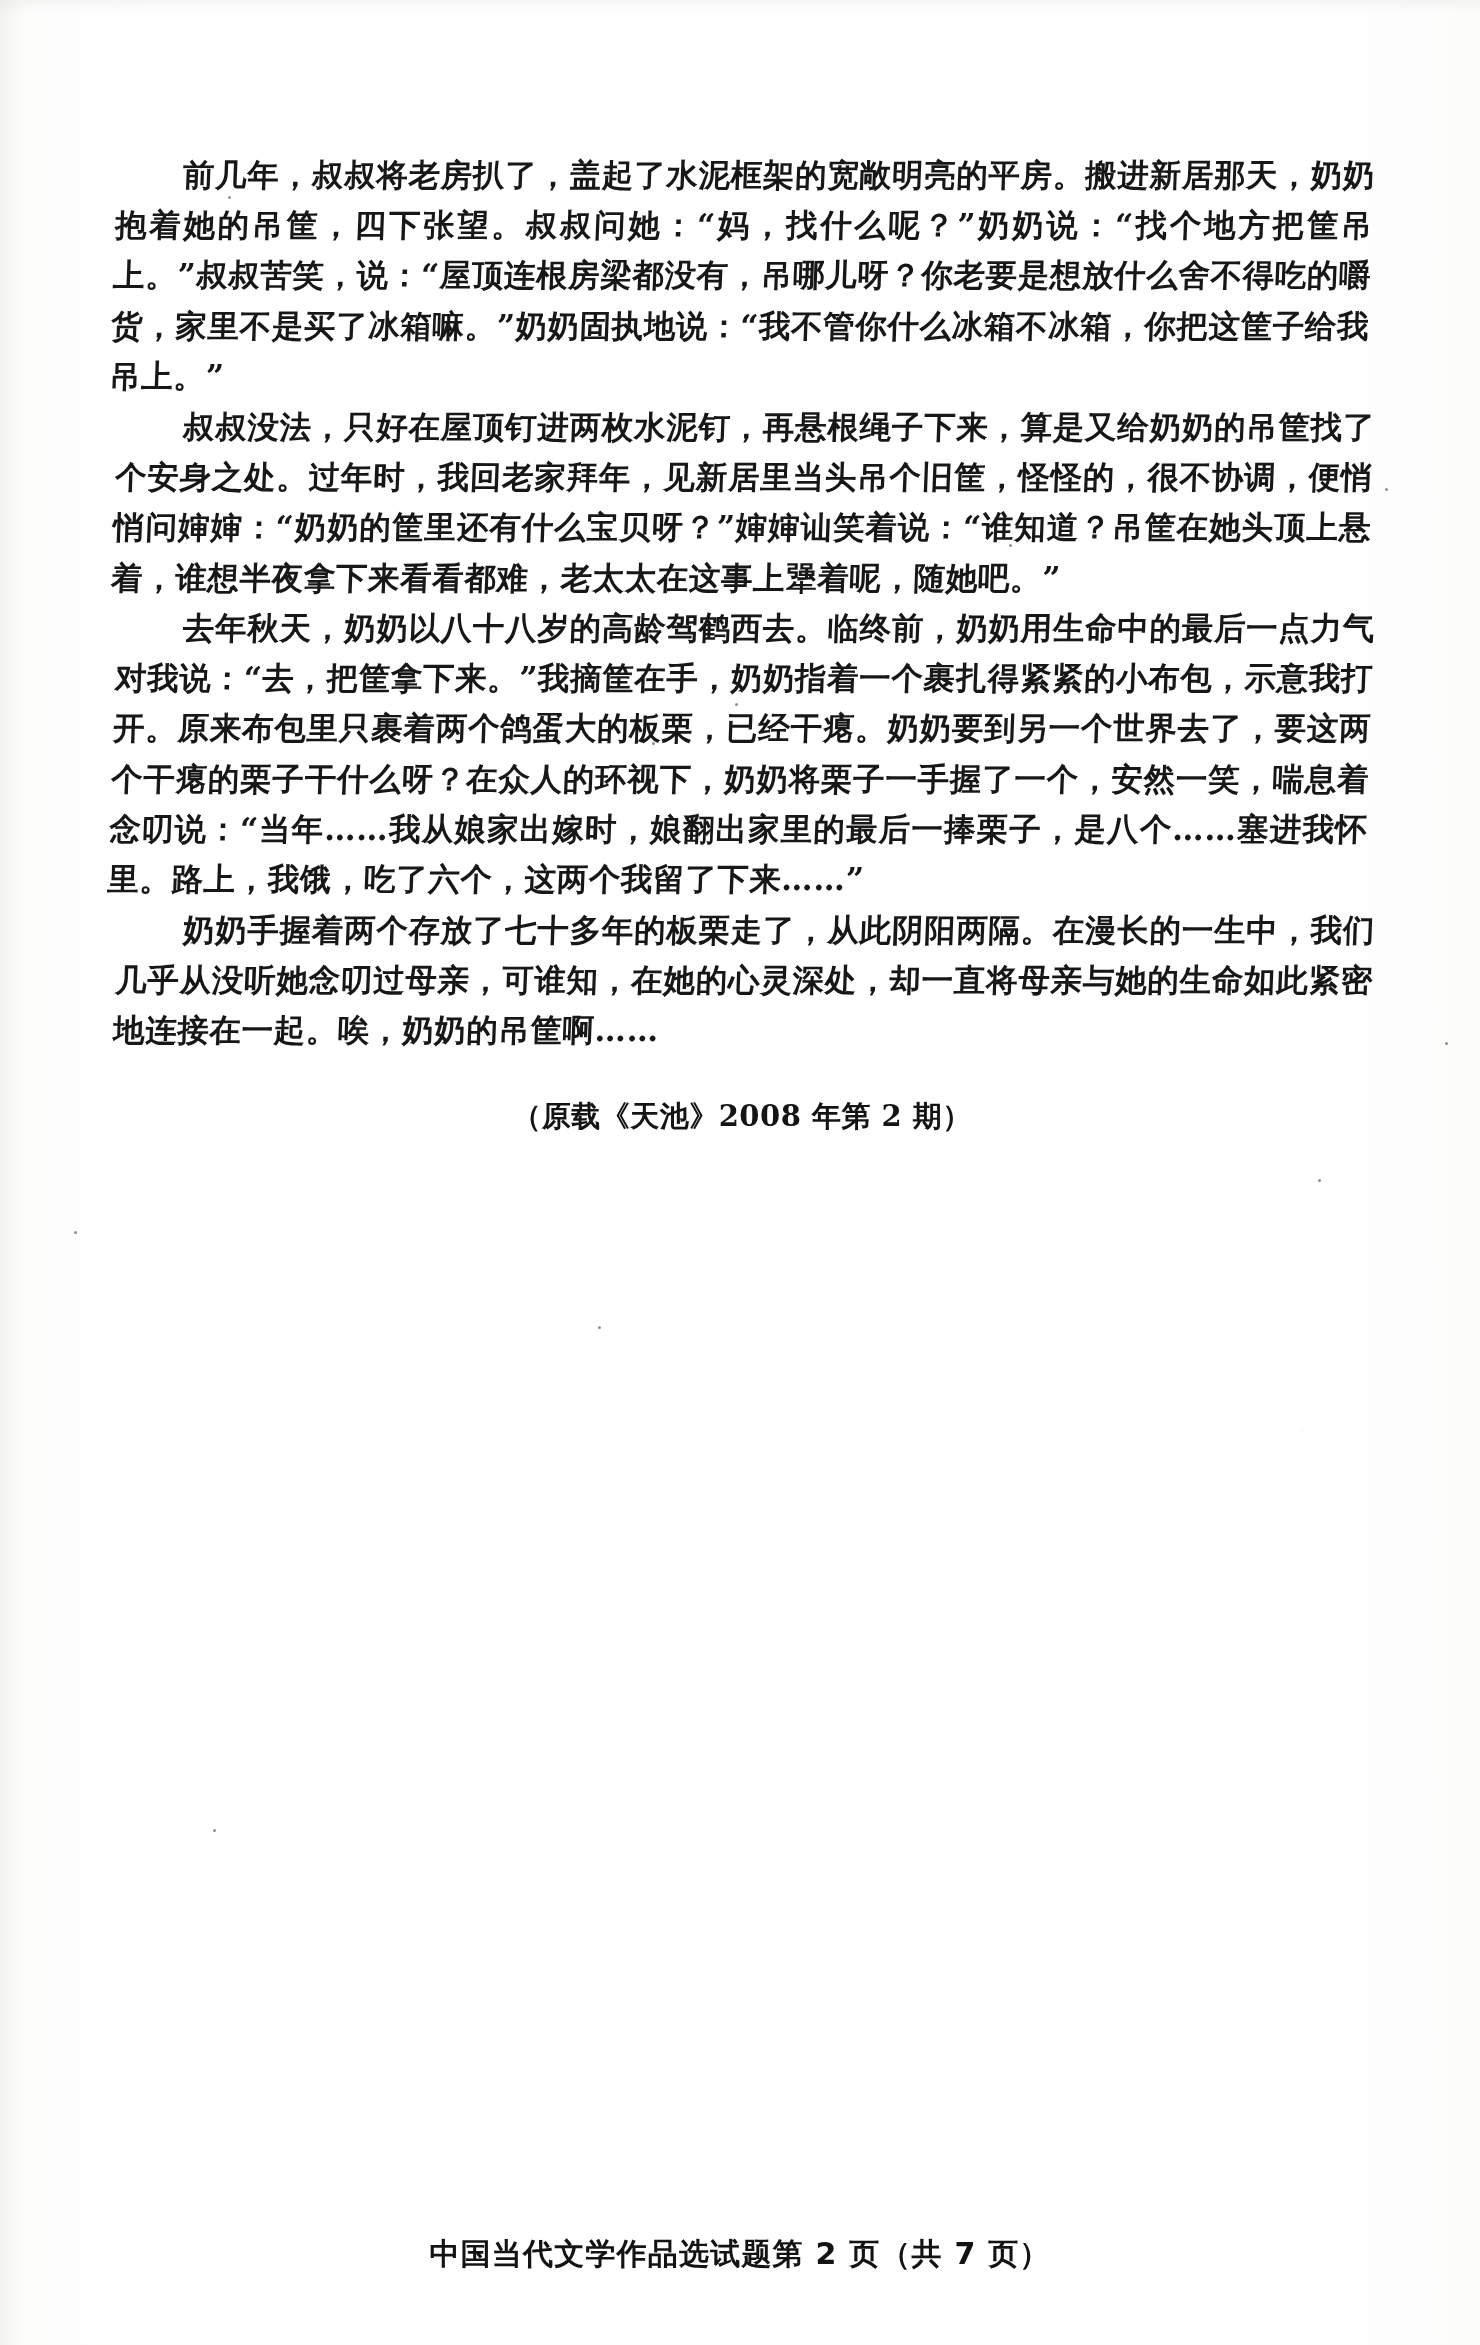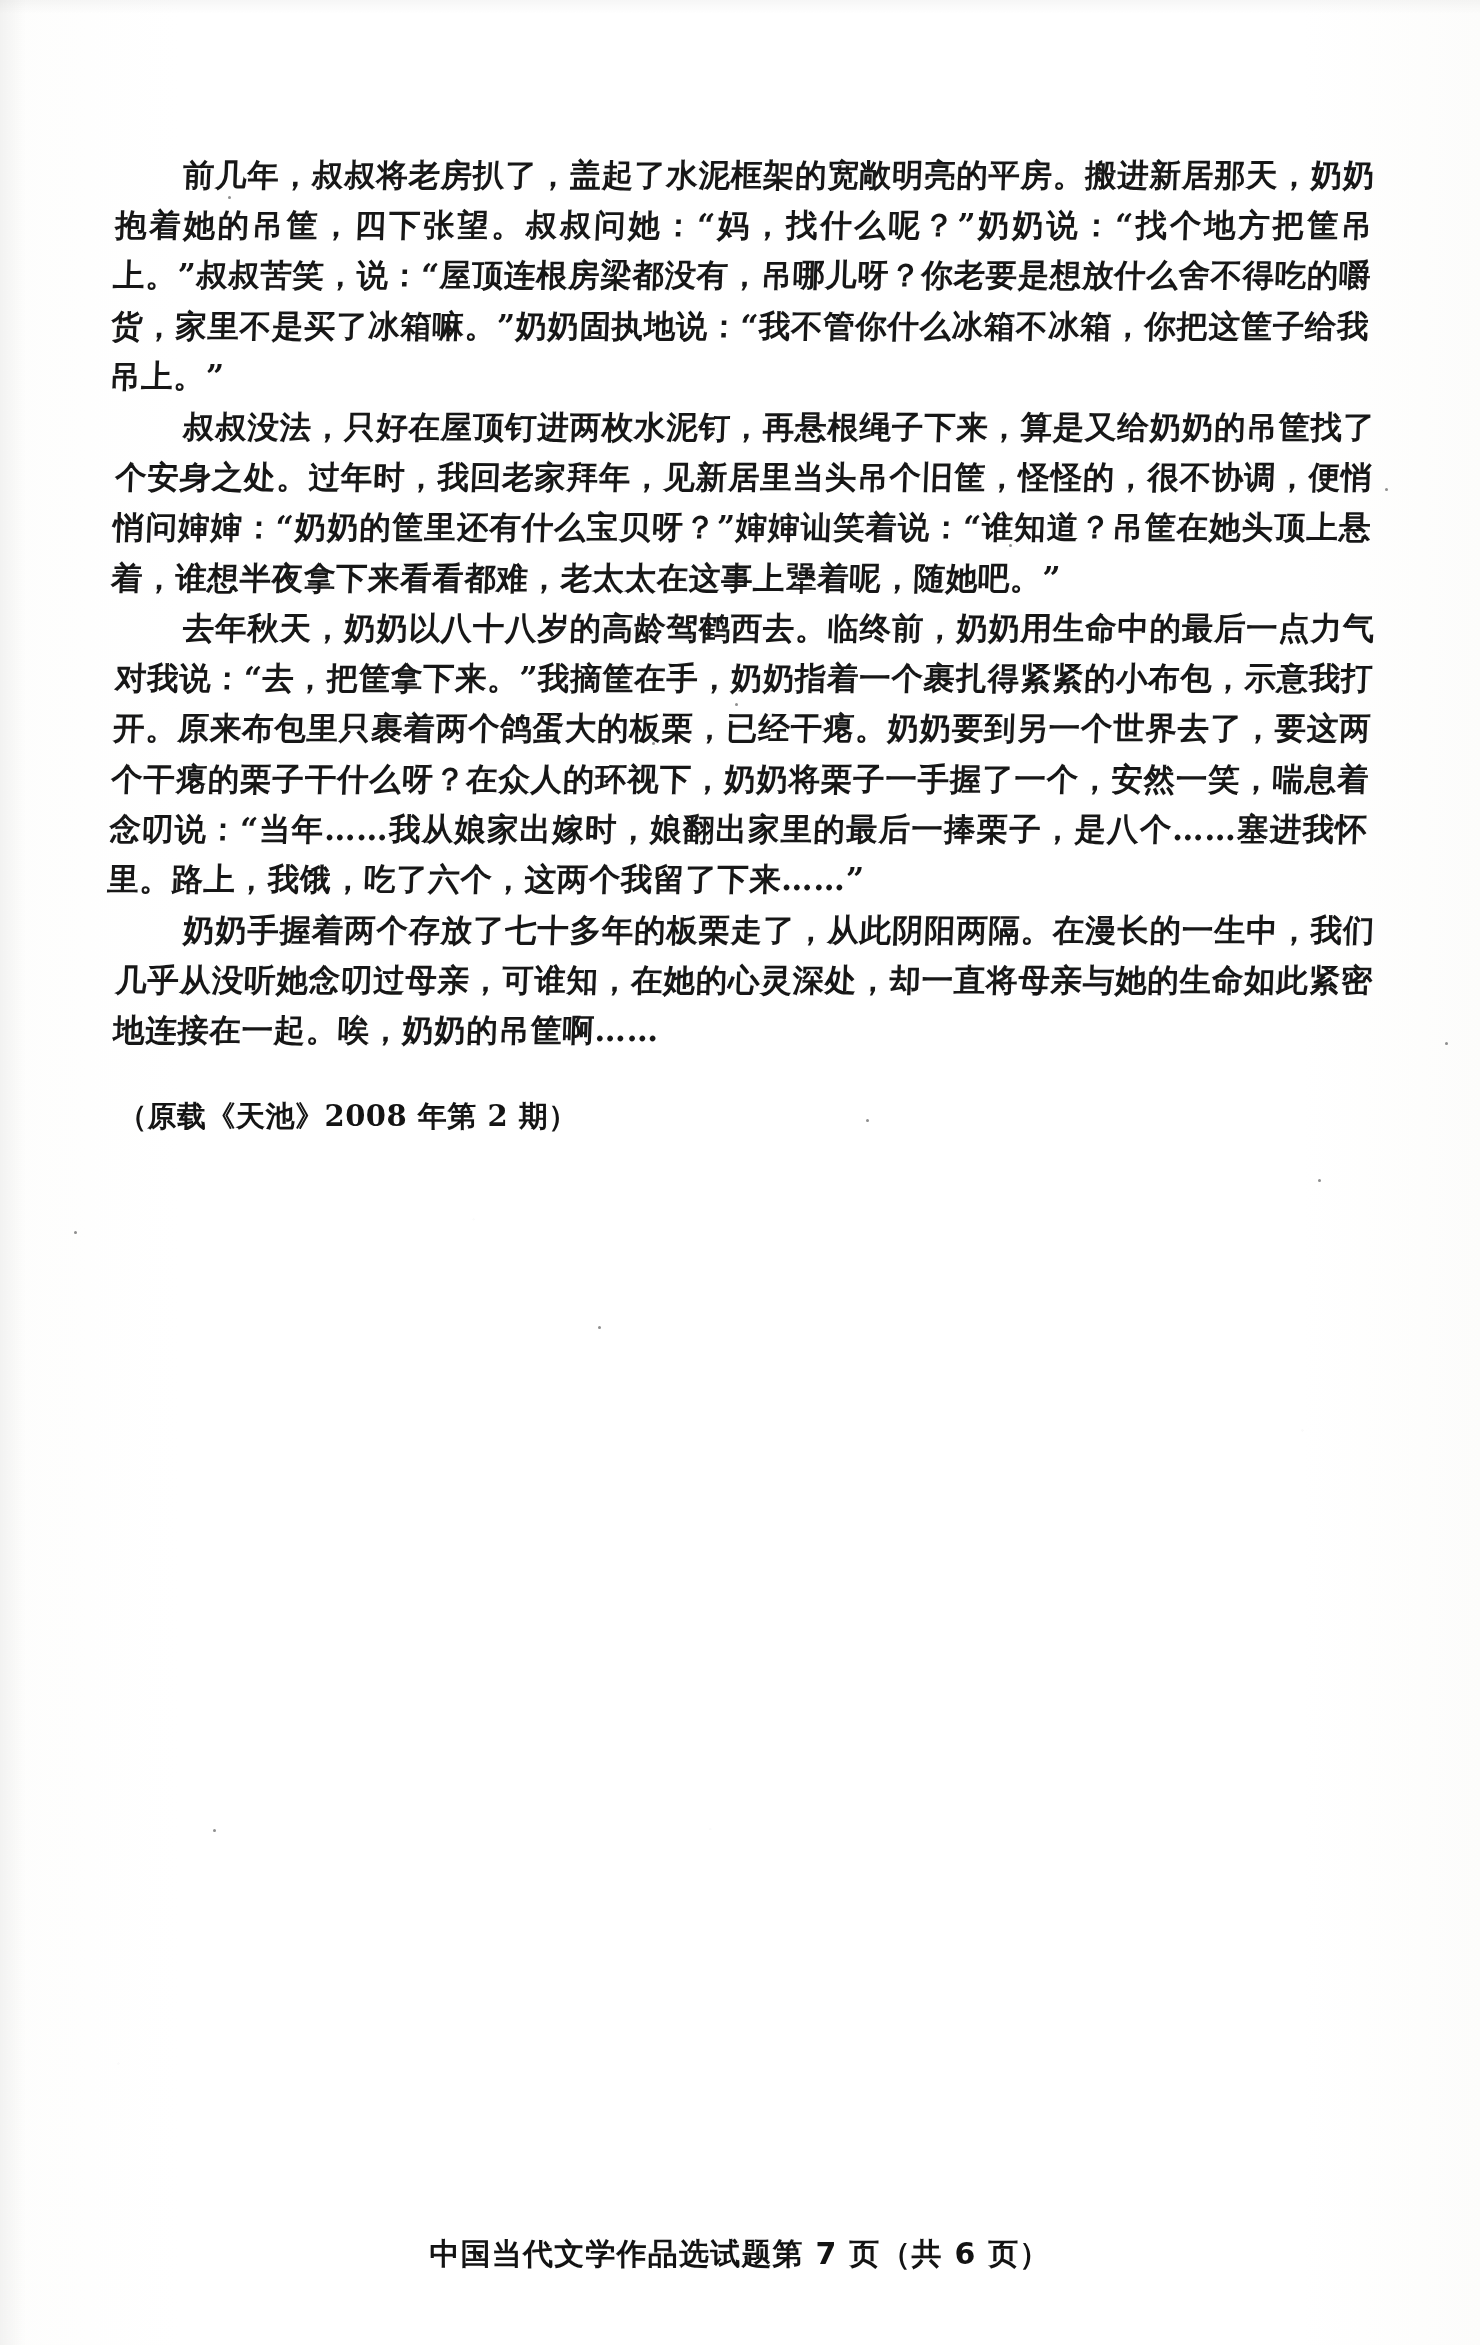--- a/index.html
+++ b/index.html
@@ -65,21 +65,21 @@
     text-indent: 66px;
     margin: 0 0 0.5px 0;
     font-weight: 600;
     transform: skewX(-2.2deg);
     transform-origin: left top;
     -webkit-font-smoothing: none;
   }
 
   .source-line {
     margin-top: 42px;
-    text-align: left;
+    text-align: center;
     padding-right: 10px;
     font-family: "DejaVu Serif", "Liberation Serif", serif;
     font-size: 29px;
     font-weight: 700;
     color: #141414;
     letter-spacing: 0.5px;
   }
 
   .footer {
     position: absolute;
@@ -130,15 +130,15 @@
     <p class="body-par">叔叔没法，只好在屋顶钉进两枚水泥钉，再悬根绳子下来，算是又给奶奶的吊筐找了个安身之处。过年时，我回老家拜年，见新居里当头吊个旧筐，怪怪的，很不协调，便悄悄问婶婶：“奶奶的筐里还有什么宝贝呀？”婶婶讪笑着说：“谁知道？吊筐在她头顶上悬着，谁想半夜拿下来看看都难，老太太在这事上犟着呢，随她吧。”</p>
 
     <p class="body-par">去年秋天，奶奶以八十八岁的高龄驾鹤西去。临终前，奶奶用生命中的最后一点力气对我说：“去，把筐拿下来。”我摘筐在手，奶奶指着一个裹扎得紧紧的小布包，示意我打开。原来布包里只裹着两个鸽蛋大的板栗，已经干瘪。奶奶要到另一个世界去了，要这两个干瘪的栗子干什么呀？在众人的环视下，奶奶将栗子一手握了一个，安然一笑，喘息着念叨说：“当年……我从娘家出嫁时，娘翻出家里的最后一捧栗子，是八个……塞进我怀里。路上，我饿，吃了六个，这两个我留了下来……”</p>
 
     <p class="body-par">奶奶手握着两个存放了七十多年的板栗走了，从此阴阳两隔。在漫长的一生中，我们几乎从没听她念叨过母亲，可谁知，在她的心灵深处，却一直将母亲与她的生命如此紧密地连接在一起。唉，奶奶的吊筐啊……</p>
 
     <div class="source-line">（原载《天池》2008 年第 2 期）</div>
 
   </div>
 
-  <div class="footer">中国当代文学作品选试题第 7 页（共 6 页）</div>
+  <div class="footer">中国当代文学作品选试题第 2 页（共 7 页）</div>
 
 </div>
 
 </body></html>

